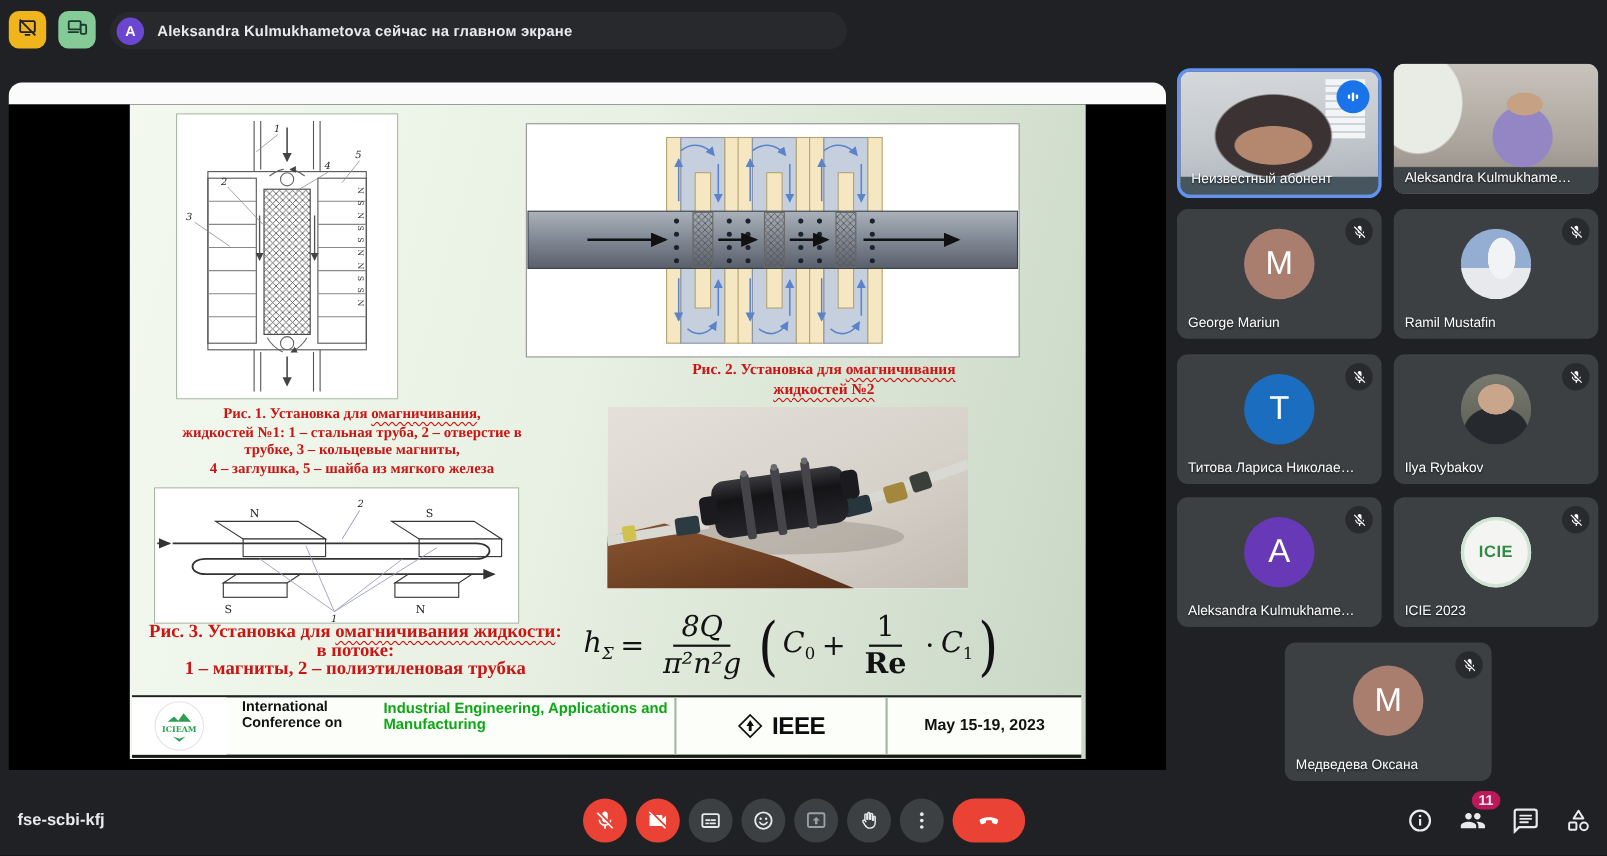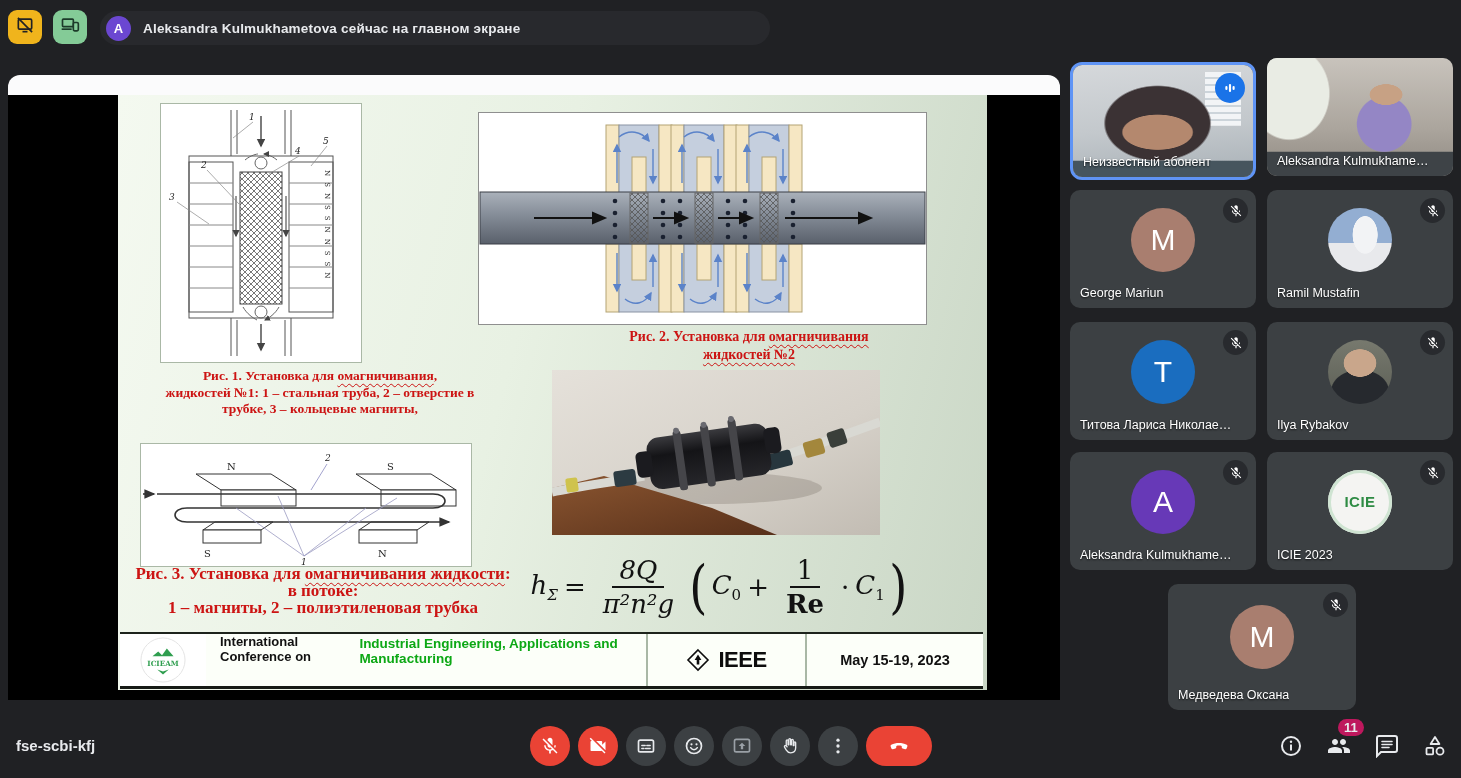--- a/index.html
+++ b/index.html
@@ -36,21 +36,21 @@
   .formula .tgroup{display:inline-block;}
   .formula .bold{font-weight:700;}
 
   
   .sfooter{position:absolute;left:2px;top:537px;width:863px;height:52px;background:#fcfff9;border-top:2px solid #1d231c;border-bottom:3px solid #161a15;display:flex;align-items:stretch;box-sizing:content-box;}
   .sfooter .logowrap{width:86px;background:#fff;display:flex;align-items:center;justify-content:center;}
   .sfooter .titles{flex:1;display:flex;justify-content:center;padding-left:14px;}
   .sfooter .t1{color:#111;font-size:13px;font-weight:700;}
   .sfooter .t2{color:#0ca815;font-size:13.5px;font-weight:700;margin-top:2px;}
   .sfooter .fdiv{width:2px;background:#a9b8a6;}
-  .sfooter .ieee{width:157px;display:flex;align-items:center;justify-content:center;gap:8px;}
+  .sfooter .ieee{width:190px;display:flex;align-items:center;justify-content:center;gap:8px;}
   .sfooter .ieee .ieee-label{font-size:22px;font-weight:800;color:#0d0d0d;letter-spacing:-.5px;}
   .sfooter .datewrap{width:176px;display:flex;align-items:center;justify-content:center;color:#111;font-size:14.5px;font-weight:700;}
 
   
   .panel{position:absolute;left:1070px;top:58px;width:384px;height:656px;}
   .tile{position:absolute;width:186px;height:118px;background:#3c4043;border-radius:10px;overflow:hidden;box-sizing:border-box;}
   .tile.active{border:3px solid #5f94f5;border-radius:12px;}
   .scene{position:absolute;inset:0;}
   .scene.room{background:linear-gradient(175deg,#d5d8db 0%,#c3c8cc 55%,#a9b1b7 100%);}
   .scene.room::before{content:"";position:absolute;inset:0;background:
@@ -160,20 +160,21 @@
           <text x="8" y="96" font-size="9" font-style="italic" fill="#222">3</text>
           <text x="134" y="50" font-size="9" font-style="italic" fill="#222">4</text>
           <text x="162" y="40" font-size="9" font-style="italic" fill="#222">5</text>
         </svg>
       </div>
 
       <div class="cap cap1" style="left:2px;top:273px;width:400px;">
           <div><span>Рис. 1. Установка для </span><span class="wavy">омагничивания</span><span>,</span></div>
           <div><span>жидкостей №1: 1 – стальная труба, 2 – отверстие в</span></div>
           <div><span>трубке, 3 – кольцевые магниты,</span></div>
+          <div><span>4 – заглушка, 5 – шайба из мягкого железа</span></div>
         </div>
 
       <div class="figbox" style="left:360px;top:17px;width:447px;height:211px;border-color:#8f8f8f;">
         <svg viewBox="0 0 447 211" width="447" height="211">
           <defs>
             <linearGradient id="pg" x1="0" y1="0" x2="0" y2="1">
               <stop offset="0" stop-color="#aab1ba"></stop>
                 <stop offset=".45" stop-color="#848c97"></stop>
                 <stop offset="1" stop-color="#59606b"></stop>
             </linearGradient>

